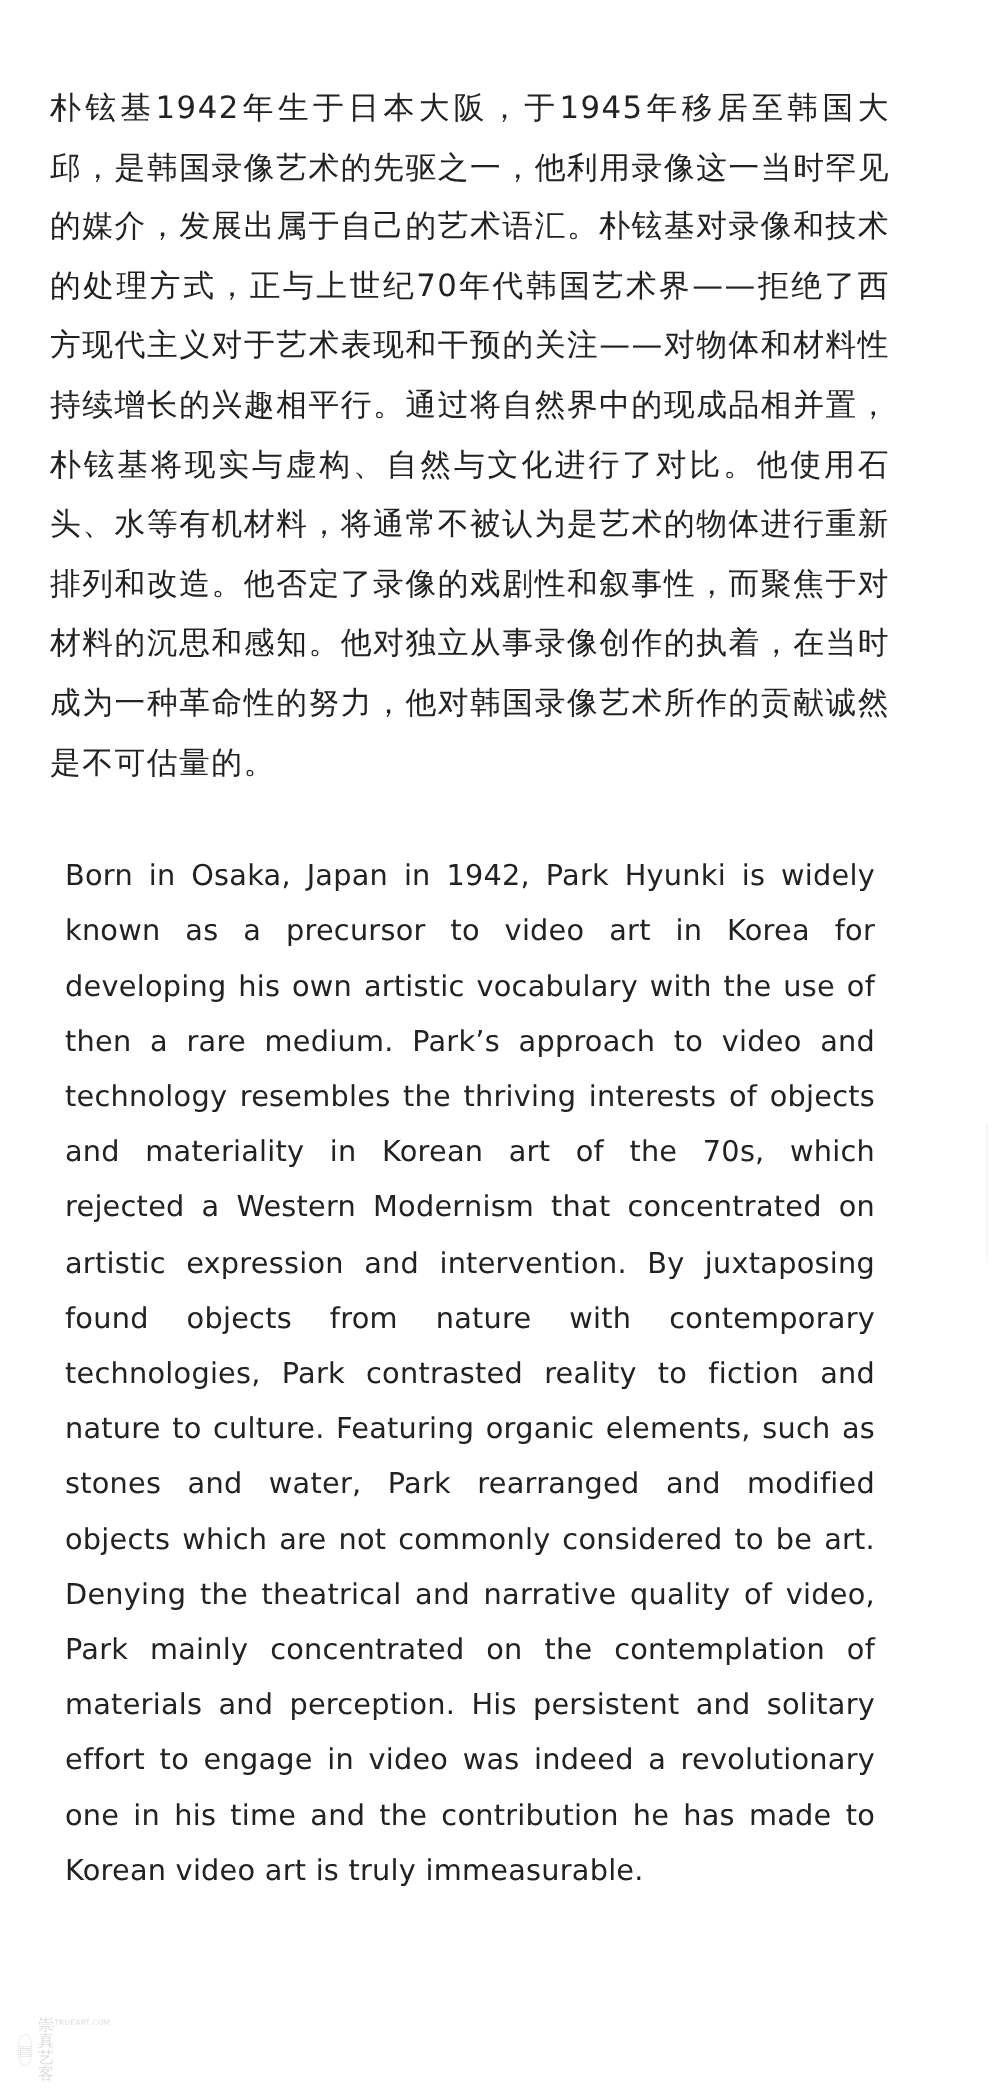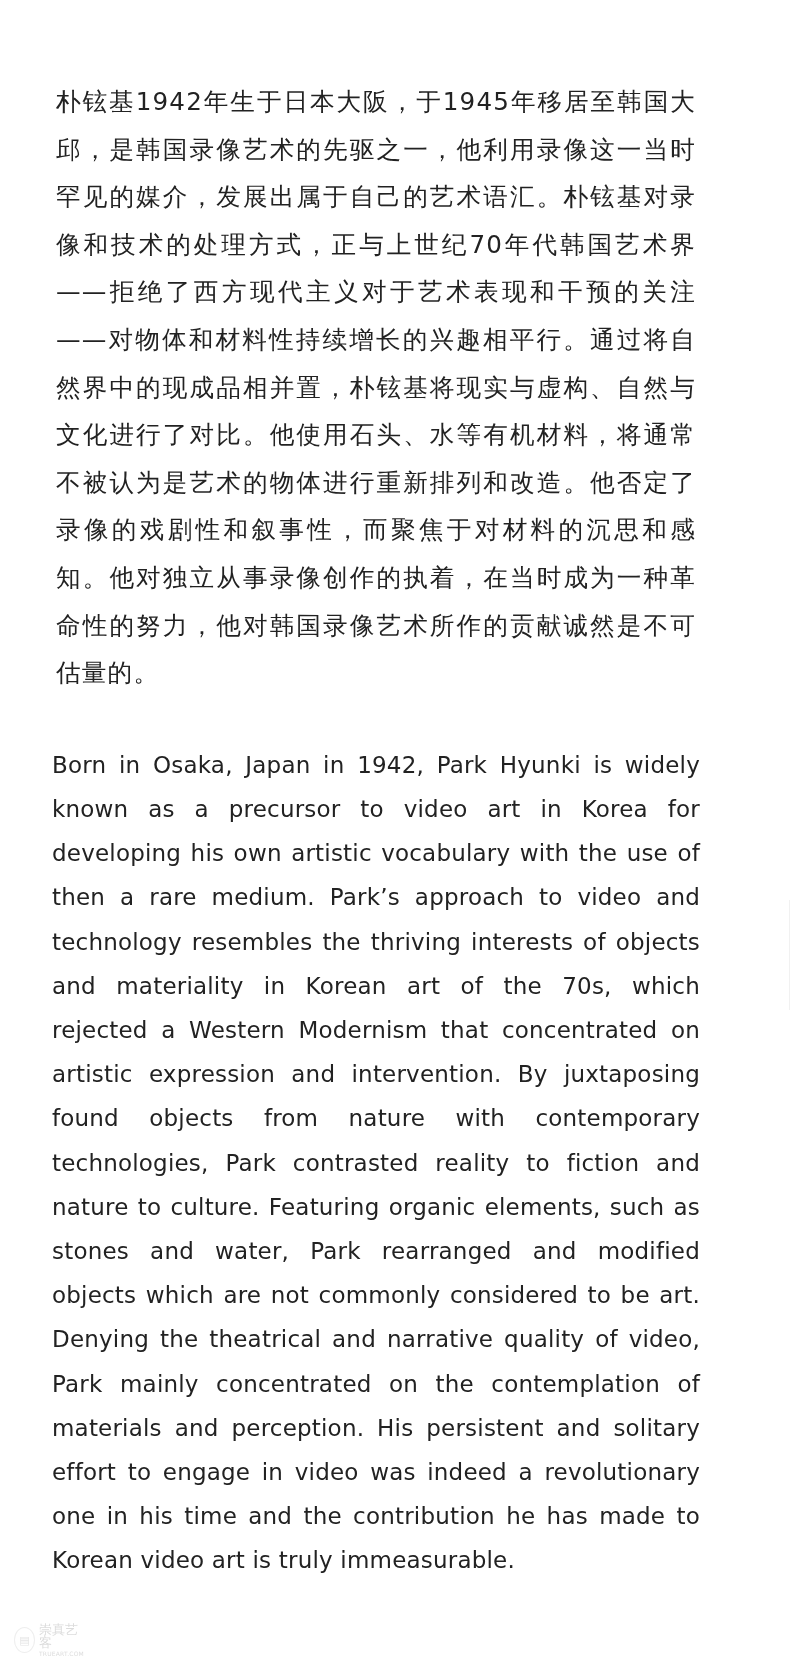--- a/index.html
+++ b/index.html
@@ -15,21 +15,21 @@
       font-family: "DejaVu Sans", "Liberation Sans", sans-serif;
       color: #222222;
     }
     .article {
       position: absolute;
       left: 40px;
       top: 62px;
       width: 672px;
     }
     .para-zh {
-      margin: 16px;
+      margin: 0;
       font-size: 24.6px;
       line-height: 47.6px;
       letter-spacing: 1.2px;
       text-align: justify;
       text-justify: inter-character;
       word-break: break-all;
     }
     .para-en {
       margin: 12px;
       margin-top: 46px;
@@ -58,21 +58,21 @@
       border-radius: 50%;
       border: 1px solid #cfcfcf;
       display: flex;
       align-items: center;
       justify-content: center;
       font-size: 11px;
       color: #b0b0b0;
     }
     .wm-text {
       display: flex;
-      flex-direction: column;
+      flex-direction: row;
       line-height: 1;
     }
     .wm-cn {
       font-size: 13px;
       letter-spacing: 0;
     }
     .wm-en {
       font-size: 6px;
       letter-spacing: 0.2px;
       margin-top: 2px;

